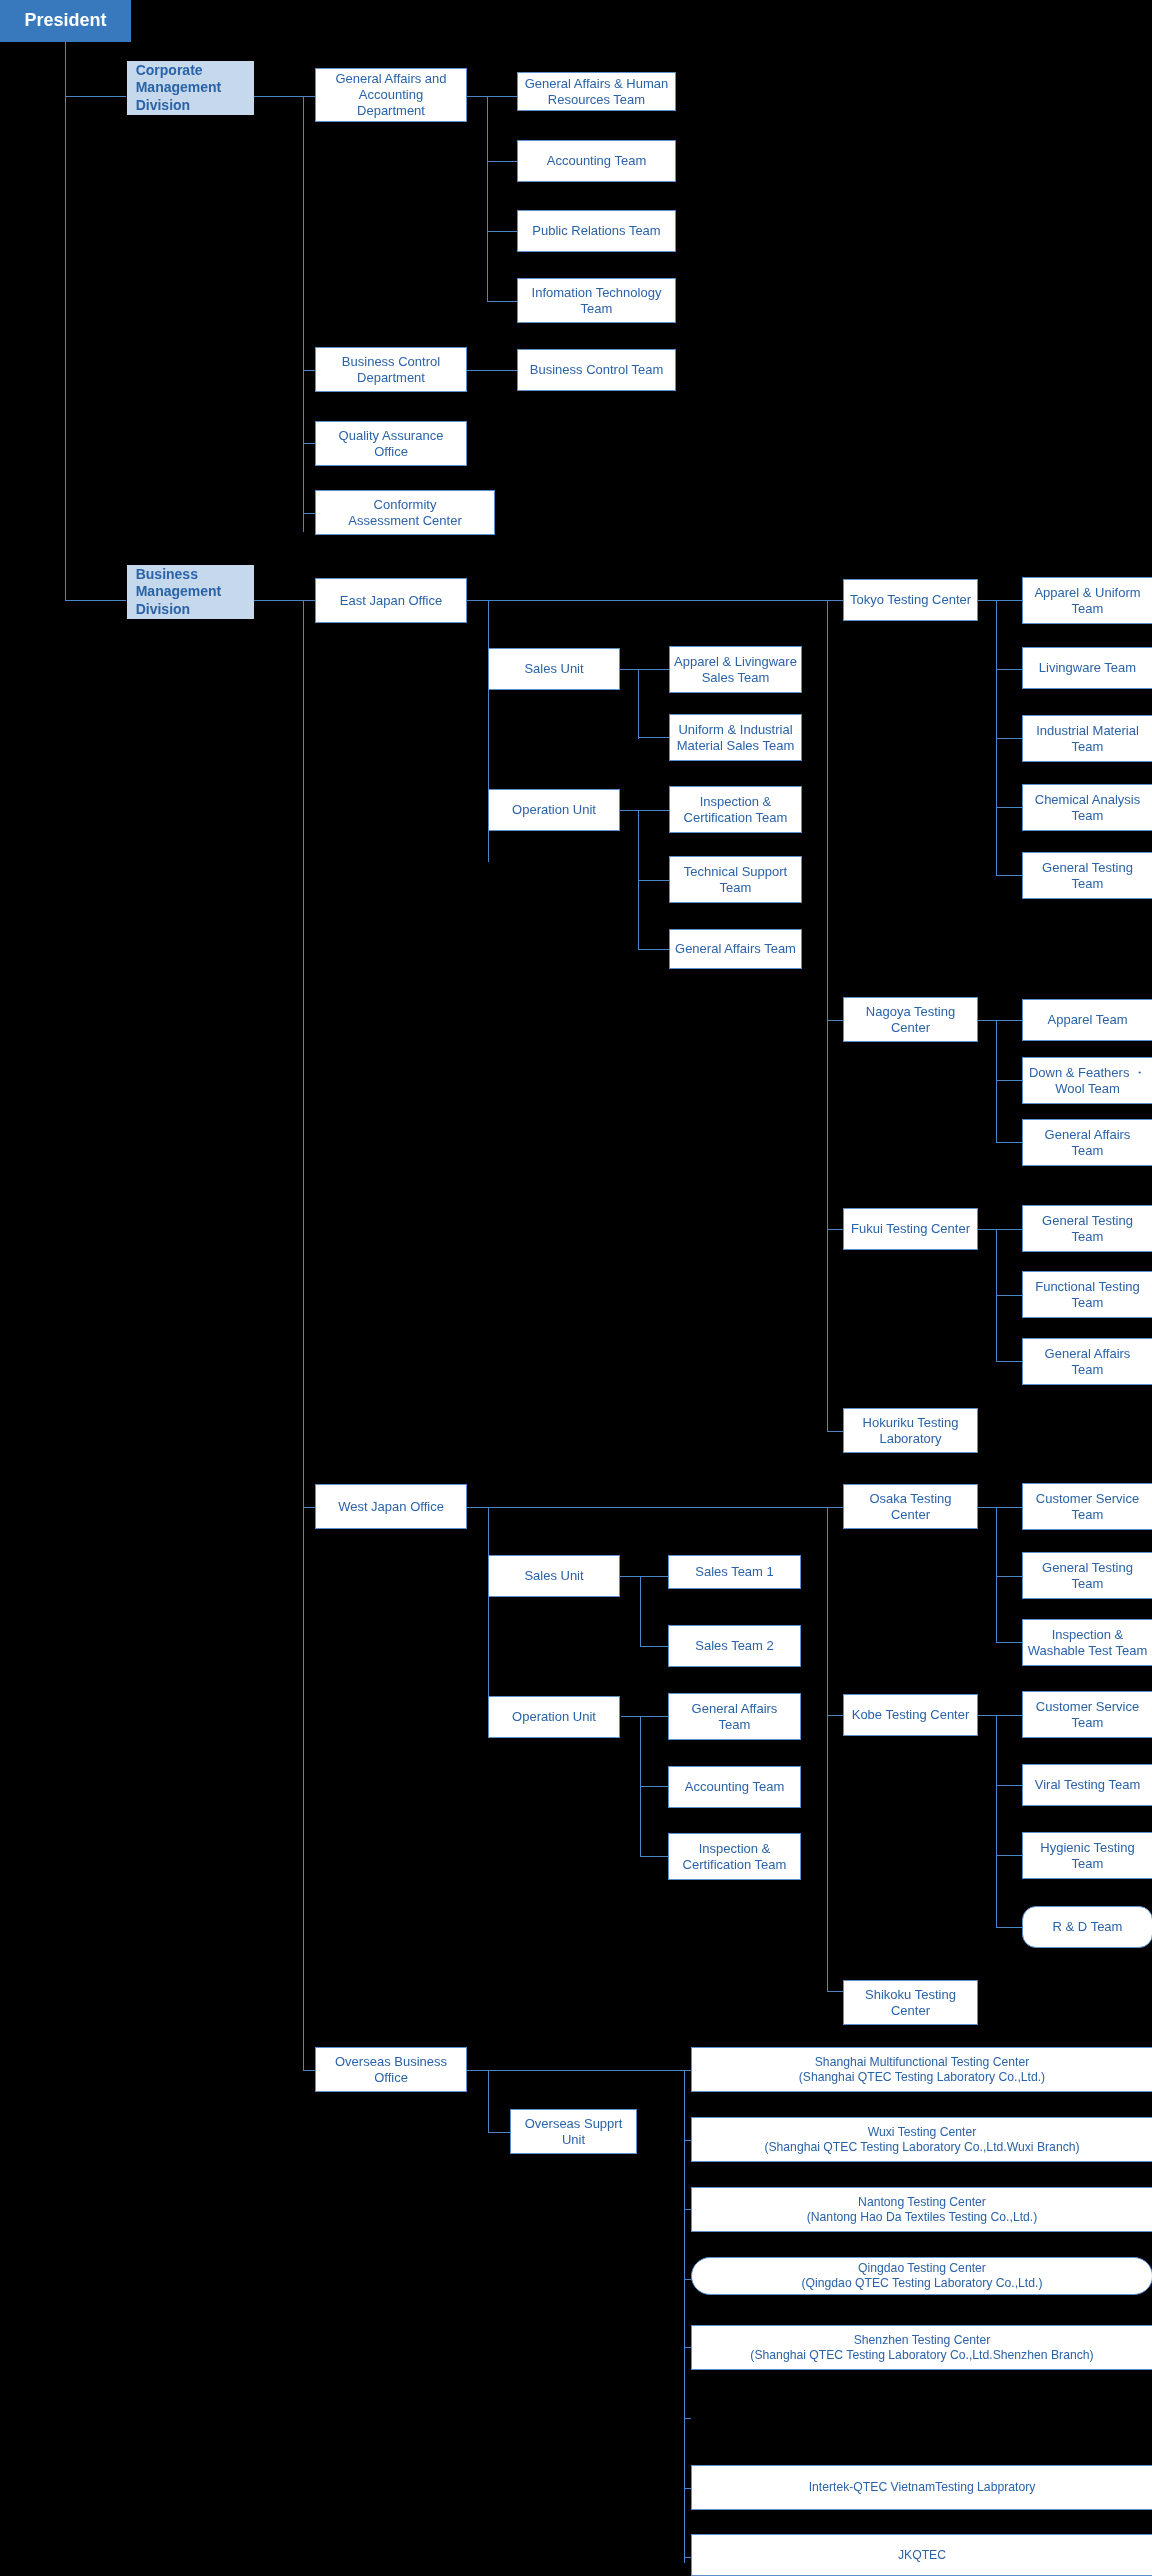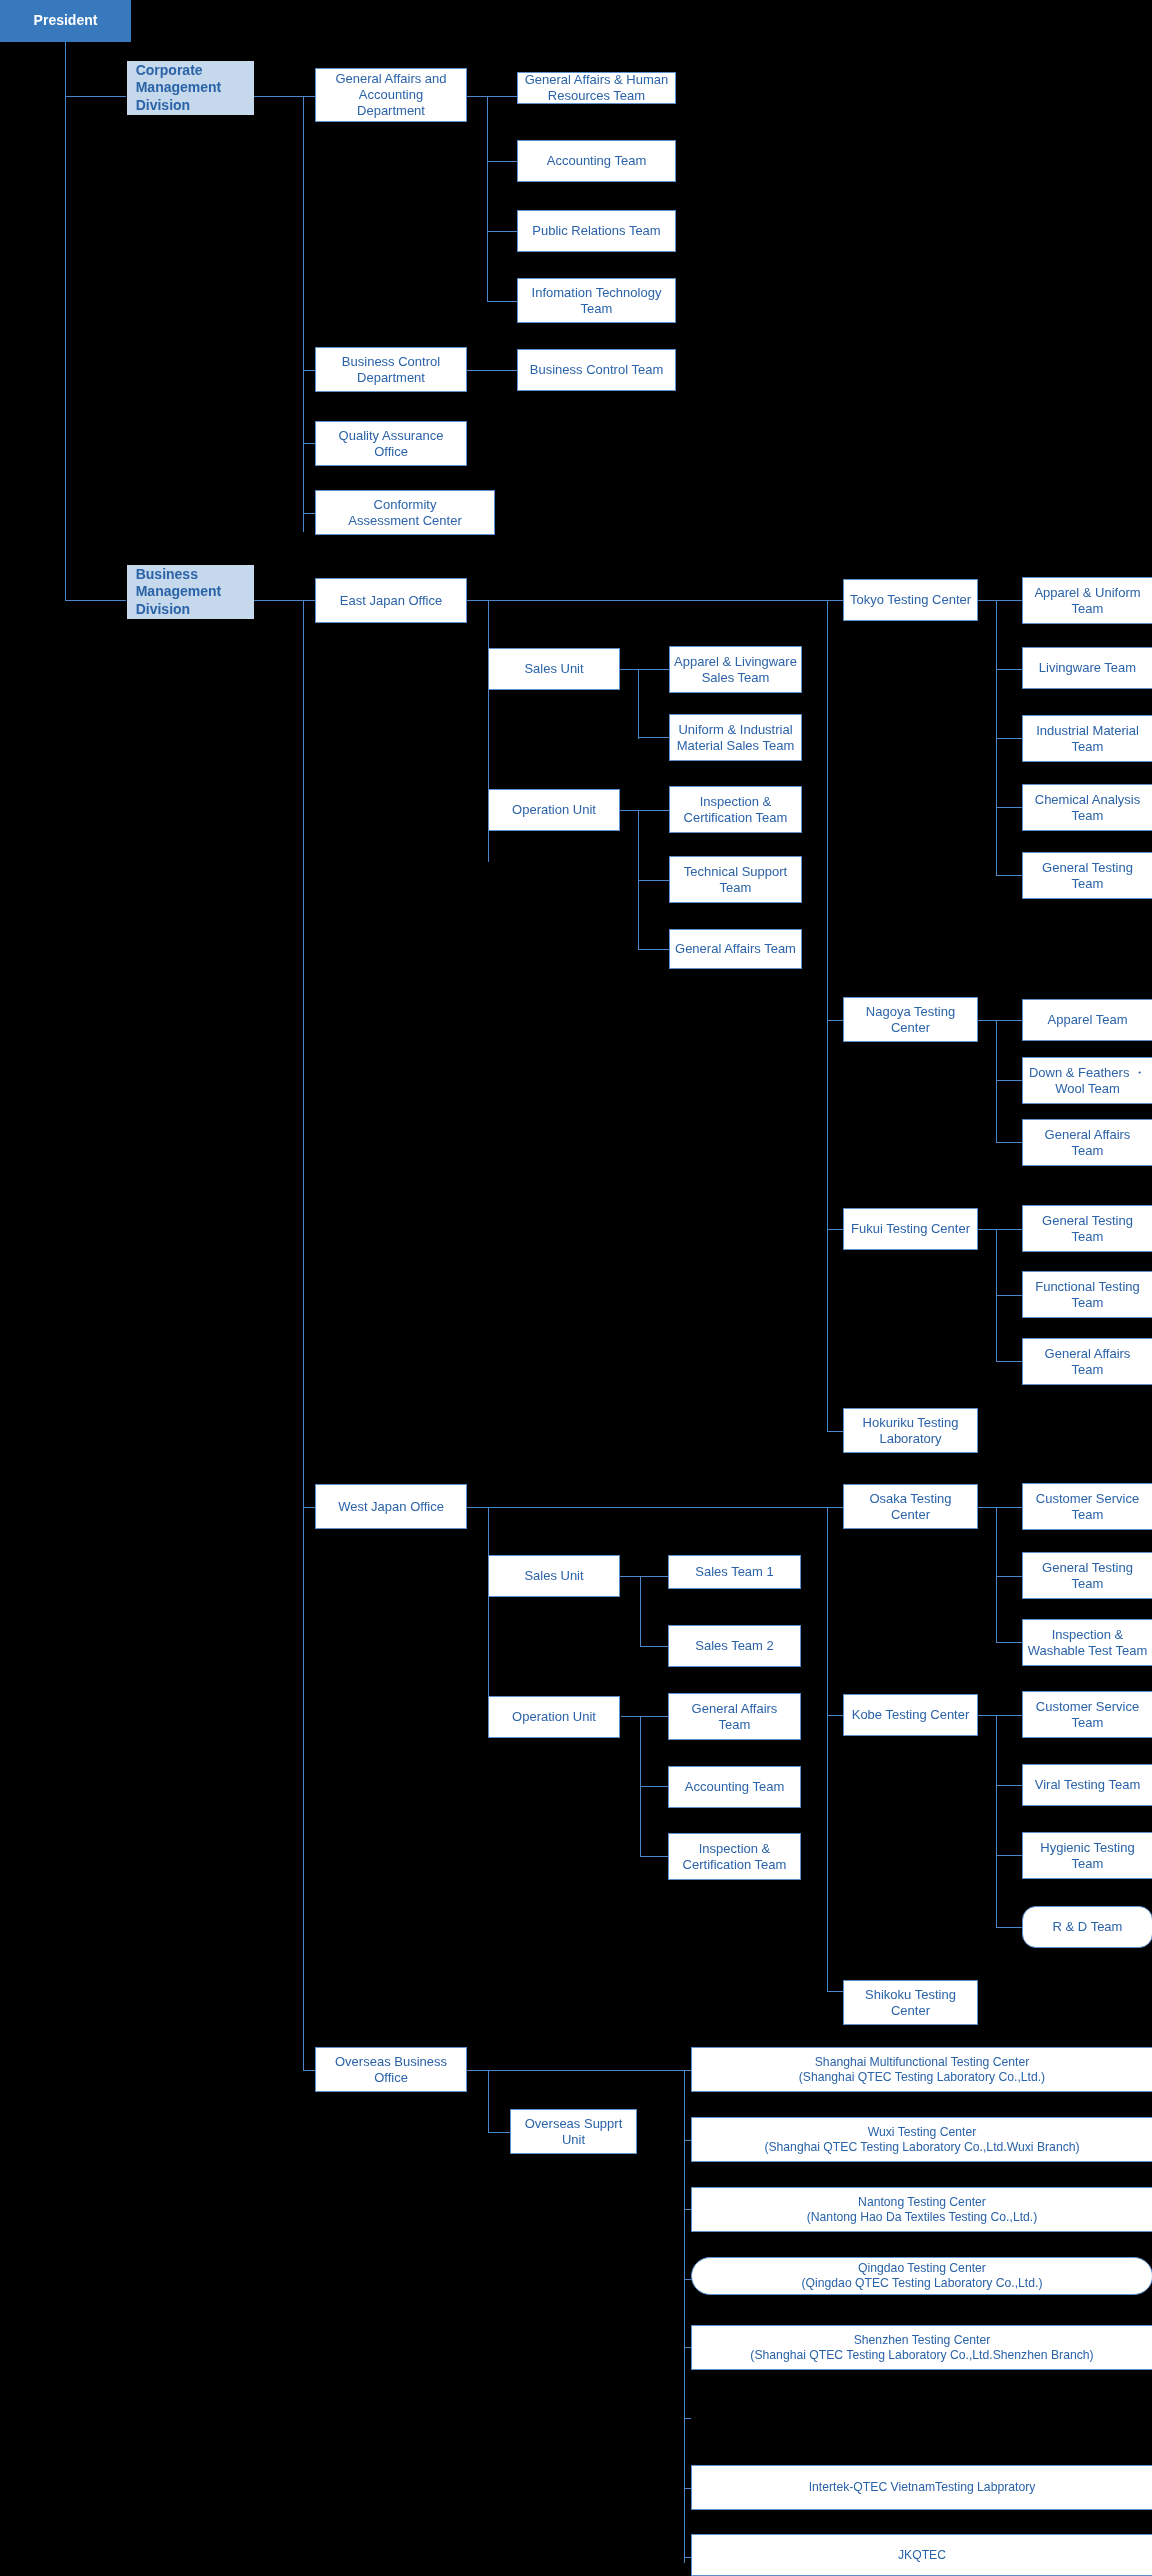--- a/index.html
+++ b/index.html
@@ -29,21 +29,21 @@
     line-height: 1.22;
     font-size: 13px;
     padding: 1.7px 3.5px;
     white-space: pre-line;
   }
   .box.president {
     background: #3779bc;
     border: none;
     color: #ffffff;
     font-weight: bold;
-    font-size: 14px;
+    font-size: 18px;
   }
   .box.division {
     background: #c5d8ec;
     border: none;
     color: #2b63a8;
     font-weight: bold;
     font-size: 14px;
     justify-content: flex-start;
     text-align: left;
     padding-left: 8.7px;
@@ -194,21 +194,21 @@
   <div class="box" style="left:315px; top:68px; width:152px; height:54px;">General  Affairs and
 Accounting
 Department</div>
   <div class="box" style="left:315px; top:347px; width:152px; height:45px;">Business Control
 Department</div>
   <div class="box" style="left:315px; top:421px; width:152px; height:45px;">Quality Assurance
 Office</div>
   <div class="box" style="left:315px; top:490px; width:180px; height:45px;">Conformity
 Assessment Center</div>
 
-  <div class="box" style="left:517px; top:72px; width:159px; height:32px;">General  Affairs &amp; Human
+  <div class="box" style="left:517px; top:72px; width:159px; height:39px;">General  Affairs &amp; Human
 Resources Team</div>
   <div class="box" style="left:517px; top:140px; width:159px; height:42px;">Accounting Team</div>
   <div class="box" style="left:517px; top:210px; width:159px; height:42px;">Public Relations Team</div>
   <div class="box" style="left:517px; top:278px; width:159px; height:45px;">Infomation Technology
 Team</div>
 
   <div class="box" style="left:517px; top:349px; width:159px; height:42px;">Business Control  Team</div>
 
   <div class="box" style="left:315px; top:578px; width:152px; height:45px;">East Japan Office</div>
 

